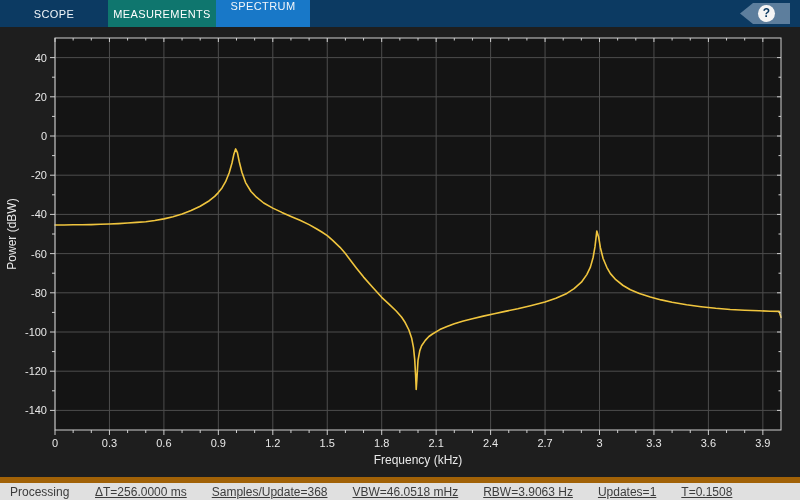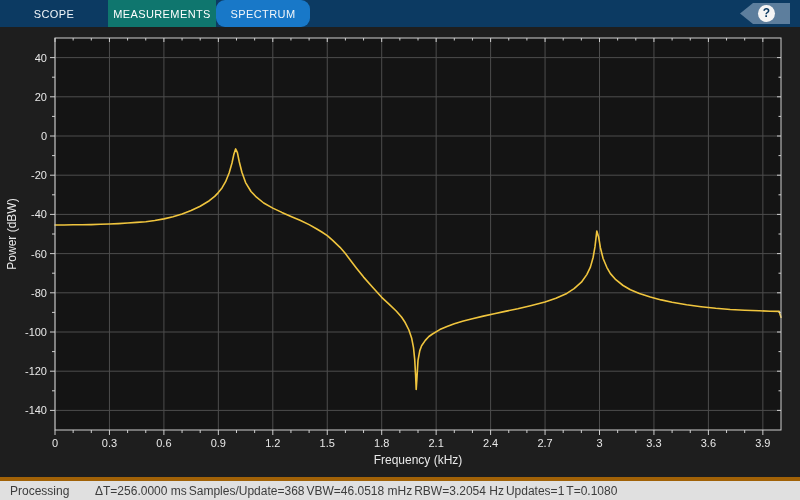--- a/index.html
+++ b/index.html
@@ -6,38 +6,38 @@
   html, body { width: 800px; height: 500px; overflow: hidden; background: #1e1e1e;
                font-family: "Liberation Sans", sans-serif; }
 
   
   .toolbar { position: relative; width: 800px; height: 27px; background: #0c3a62;
              display: flex; align-items: stretch; }
   .tab { display: flex; align-items: center; justify-content: center;
          color: #f2f6fa; font-size: 11px; letter-spacing: 0.4px; cursor: default;
          white-space: nowrap; }
   .tab.selected { background: #0f766e; color: #ffffff; text-align: center; }
-  .ctx-group { display: flex; align-items: center; background: #1878c8; border-radius: 9px; }
+  .ctx-group { display: flex; align-items: flex-start; background: #1878c8; }
   .help-tag { position: absolute; right: 10px; top: 3px; width: 50px; height: 21px;
               background: #5d7e9d;
               clip-path: polygon(13px 0, 100% 0, 100% 100%, 13px 100%, 0 50%);
               display: flex; align-items: center; justify-content: flex-start; }
   .help-circle { width: 17px; height: 17px; border-radius: 50%; background: #f5f5f5;
                  color: #0c3a62; font-size: 12px; font-weight: bold; line-height: 17px;
                  text-align: center; margin-left: 18px; }
 
   
   .figure { position: relative; width: 800px; height: 450px; background: #1e1e1e; }
   .figure svg { position: absolute; left: 0; top: 0; }
 
   
-  .statusbar { width: 800px; height: 23px; background: #e0e0e0; border-top: 4px solid #a16207;
+  .statusbar { width: 800px; height: 23px; background: #e0e0e0; border-top: 6px solid #a16207;
                display: flex; align-items: center; font-size: 12px; color: #3c3c3c; }
   .status-state { padding-left: 10px; width: 95px; flex: 0 0 auto; }
-  .status-stats { display: flex; gap: 2px; white-space: nowrap; }
+  .status-stats { display: flex; gap: 25px; white-space: nowrap; text-decoration: underline; }
 </style>
 </head>
 <body>
 
 <div class="toolbar">
   <div class="tab" style="width:108px">SCOPE</div>
   <div class="tab selected" style="width:108px">MEASUREMENTS</div>
   <div class="ctx-group">
     <div class="tab" style="width:94px">SPECTRUM</div>
   </div>
@@ -224,17 +224,17 @@
       <text x="16" y="207" fill="#e8e8e8" font-size="12" font-family="Liberation Sans, sans-serif" text-anchor="middle" transform="rotate(-90 16 207)">Power (dBW)</text>
     </svg>
 </div>
 
 <div class="statusbar">
   <span class="status-state">Processing</span>
   <span class="status-stats">
     <span>ΔT=256.0000 ms</span>
     <span>Samples/Update=368</span>
     <span>VBW=46.0518 mHz</span>
-    <span>RBW=3.2054 Hz</span>
+    <span>RBW=3.9063 Hz</span>
     <span>Updates=1</span>
-    <span>T=0.1080</span>
+    <span>T=0.1508</span>
   </span>
 </div>
 
 </body></html>

